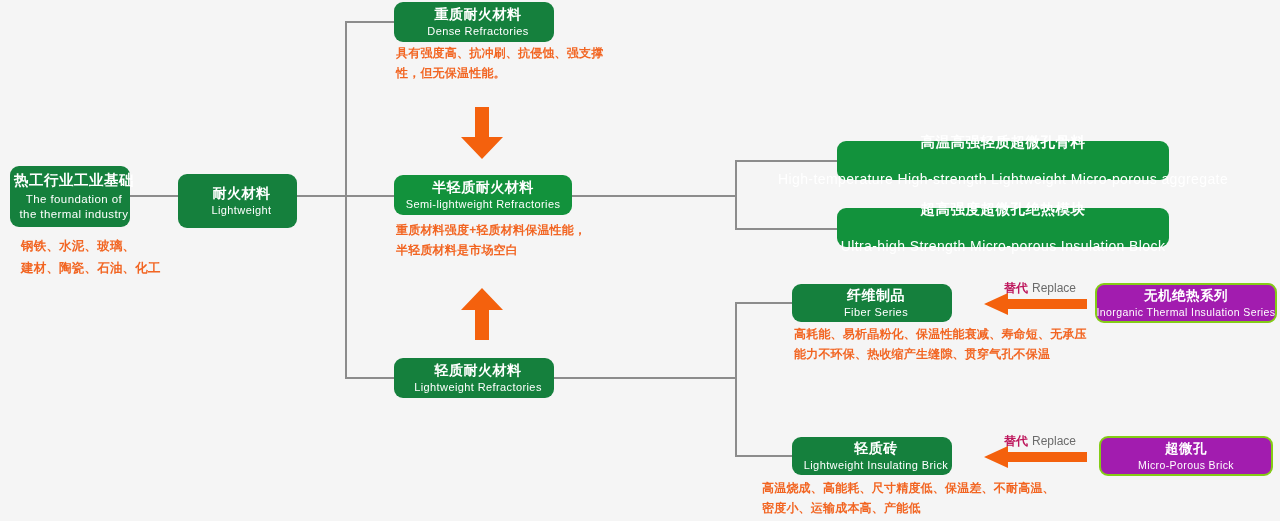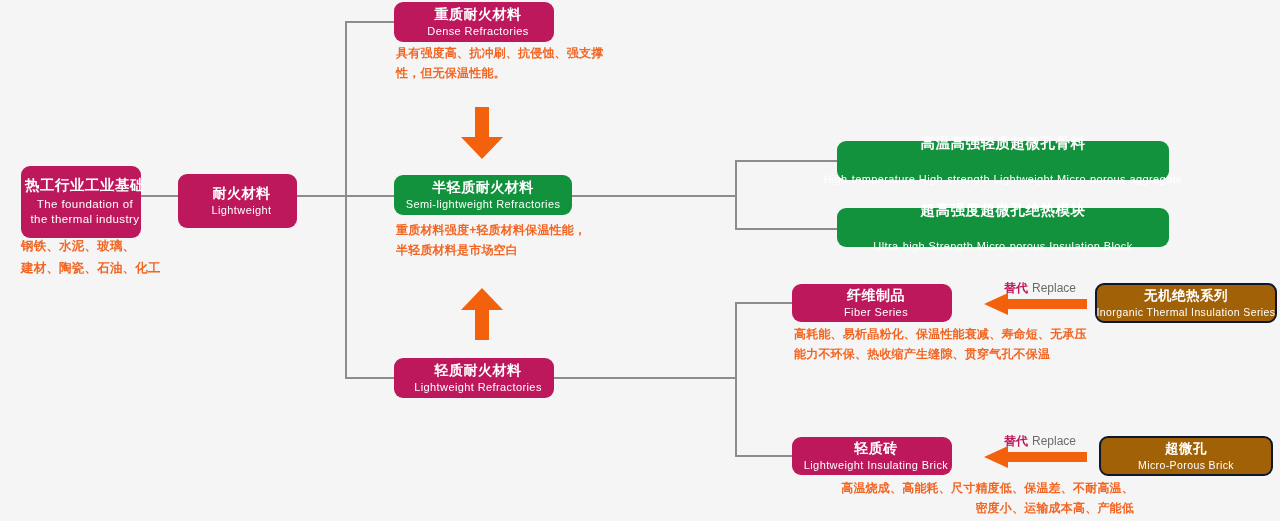--- a/index.html
+++ b/index.html
@@ -38,38 +38,38 @@
     font-weight: bold;
     letter-spacing: 0.5px;
     white-space: nowrap;
   }
   .node .en {
     font-weight: normal;
     letter-spacing: 0.4px;
     white-space: nowrap;
   }
   .node.grey {
-    background: #be185d;
+    background: #15803d;
     padding-left: 8px;
   }
   .node.green {
     background: #12923c;
   }
   .node.greenline {
-    background: #a16207;
-    border: 2px solid #0f172a;
+    background: #a21caf;
+    border: 2px solid #84cc16;
   }
 
   
   .sz-root .cn  { font-size: 14.5px; }
   .sz-root .en  { font-size: 11.5px; margin-top: 3px; line-height: 1.3; }
   .sz-mid  .cn  { font-size: 14px; }
   .sz-mid  .en  { font-size: 11px; margin-top: 2px; }
   .sz-lg   .cn  { font-size: 14.5px; }
-  .sz-lg   .en  { font-size: 11px; margin-top: 20px; }
+  .sz-lg   .en  { font-size: 14px; margin-top: 20px; }
   .sz-sm   .cn  { font-size: 13.5px; }
   .sz-sm   .en  { font-size: 10.5px; margin-top: 2px; }
 
   
   .caption {
     position: absolute;
     color: #f26522;
     font-size: 12px;
     font-weight: bold;
     line-height: 1.65;
@@ -140,21 +140,21 @@
   <div class="line h" style="left:572px; top:195px; width:164px;"></div>
   <div class="line v" style="left:735px; top:160px; height:70px;"></div>
   <div class="line h" style="left:735px; top:160px; width:102px;"></div>
   <div class="line h" style="left:735px; top:228px; width:102px;"></div>
 
   <div class="line h" style="left:554px; top:377px; width:182px;"></div>
   <div class="line v" style="left:735px; top:302px; height:155px;"></div>
   <div class="line h" style="left:735px; top:302px; width:58px;"></div>
   <div class="line h" style="left:735px; top:455px; width:58px;"></div>
 
-  <div class="node grey sz-root" style="left:21px; top:166px; width:120px; height:72px;">
+  <div class="node grey sz-root" style="left:10px; top:166px; width:120px; height:61px;">
     <span class="cn">热工行业工业基础</span>
     <span class="en" style="white-space:pre-line;">The foundation of
 the thermal industry</span>
   </div>
 
   <div class="caption root-note" style="left:21px; top:236px; width:170px;">钢铁、水泥、玻璃、
 建材、陶瓷、石油、化工</div>
 
   <div class="node grey sz-mid" style="left:178px; top:174px; width:119px; height:54px;">
     <span class="cn">耐火材料</span>
@@ -198,21 +198,21 @@
   </div>
 
   <div class="caption" style="left:794px; top:325px; width:300px;">高耗能、易析晶粉化、保温性能衰减、寿命短、无承压
 能力不环保、热收缩产生缝隙、贯穿气孔不保温</div>
 
   <div class="node grey sz-mid" style="left:792px; top:437px; width:160px; height:38px;">
     <span class="cn">轻质砖</span>
     <span class="en">Lightweight Insulating Brick</span>
   </div>
 
-  <div class="caption" style="left:834px; top:479px; width:300px;text-align:right;">高温烧成、高能耗、尺寸精度低、保温差、不耐高温、
+  <div class="caption" style="left:762px; top:479px; width:300px;">高温烧成、高能耗、尺寸精度低、保温差、不耐高温、
 密度小、运输成本高、产能低</div>
 
   <div class="node greenline sz-sm" style="left:1095px; top:283px; width:182px; height:40px;">
     <span class="cn">无机绝热系列</span>
     <span class="en">Inorganic Thermal Insulation Series</span>
   </div>
 
   <div class="node greenline sz-sm" style="left:1099px; top:436px; width:174px; height:40px;">
     <span class="cn">超微孔</span>
     <span class="en">Micro-Porous Brick</span>

